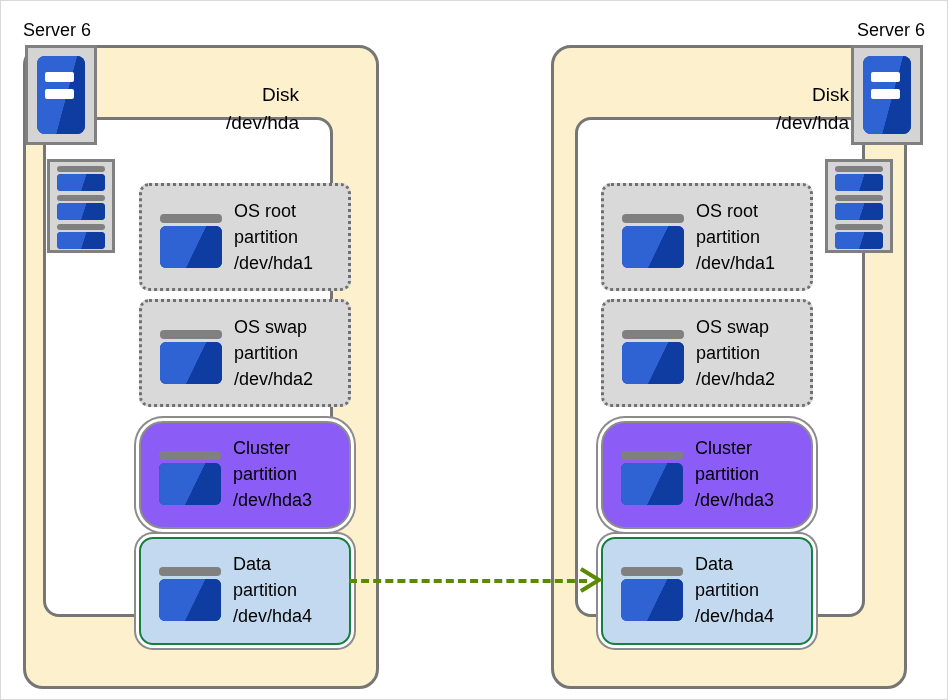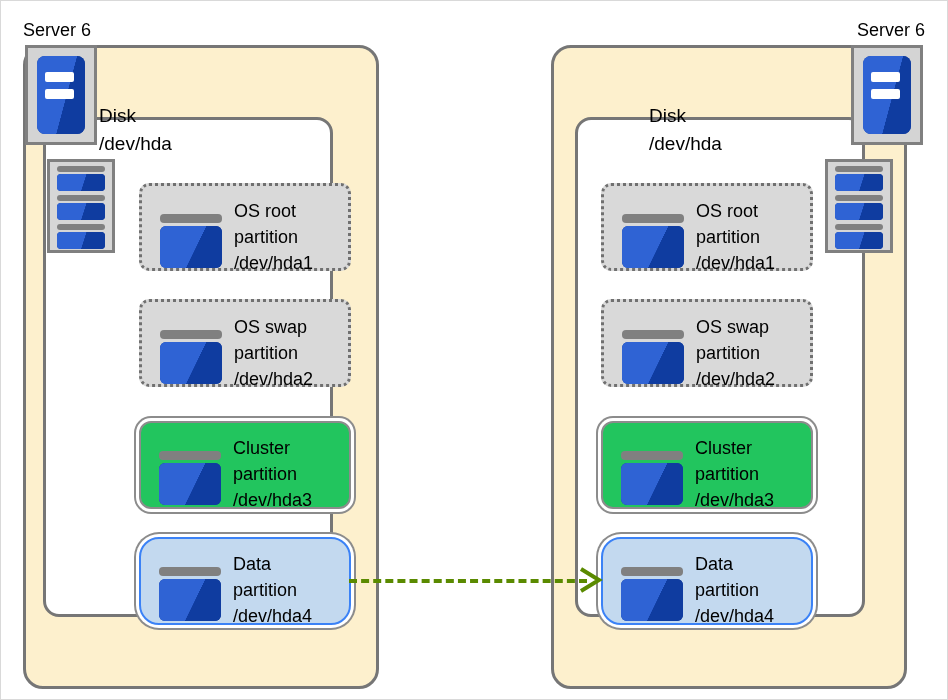--- a/index.html
+++ b/index.html
@@ -55,23 +55,23 @@
     border: 3px solid #767676;
     border-radius: 16px;
     box-sizing: border-box;
   }
   .disk-box.left  { left: 42px; }
   .disk-box.right { left: 574px; }
 
   
   .disk-title {
     position: absolute;
-    top: 101px;
+    top: 80px;
     width: 200px;
-    text-align: left;
+    text-align: right;
     font-size: 19px;
     color: #000000;
     line-height: 1.45;
   }
   .disk-title.left  { left: 98px; }
   .disk-title.right { left: 648px; }
   .disk-title div { white-space: nowrap; }
 
   
   .server-icon {
@@ -154,42 +154,42 @@
   .diskstack-icon .unit .plate .sheen {
     position: absolute;
     left: 0; top: 0; width: 100%; height: 100%;
     background: linear-gradient(108deg, #2f63d4 0%, #2f63d4 55%, #0f3ca0 55.5%, #0f3ca0 100%);
   }
 
   
   .partition {
     position: absolute;
     width: 212px;
-    height: 88px;
+    height: 108px;
     box-sizing: border-box;
     padding-left: 32px;
   }
   .partition.left  { left: 138px; }
   .partition.right { left: 600px; }
 
   .partition.os {
     background: #d9d9d9;
     border: 3px dotted #707070;
     border-radius: 10px;
   }
   .partition.cluster {
-    background: #22c55e;
+    background: #8b5cf6;
     border: 2px solid #8c8c8c;
-    border-radius: 12px;
+    border-radius: 24px;
     box-shadow: 0 0 0 3px #ffffff, 0 0 0 5px #8c8c8c;
   }
   .partition.data {
     background: #c3d9ef;
-    border: 2px solid #3b82f6;
-    border-radius: 20px;
+    border: 2px solid #15803d;
+    border-radius: 14px;
     box-shadow: 0 0 0 3px #ffffff, 0 0 0 5px #8c8c8c;
   }
 
   .partition .pico {
     position: absolute;
     left: 18px;
     top: 28px;
     width: 62px;
     height: 54px;
   }

